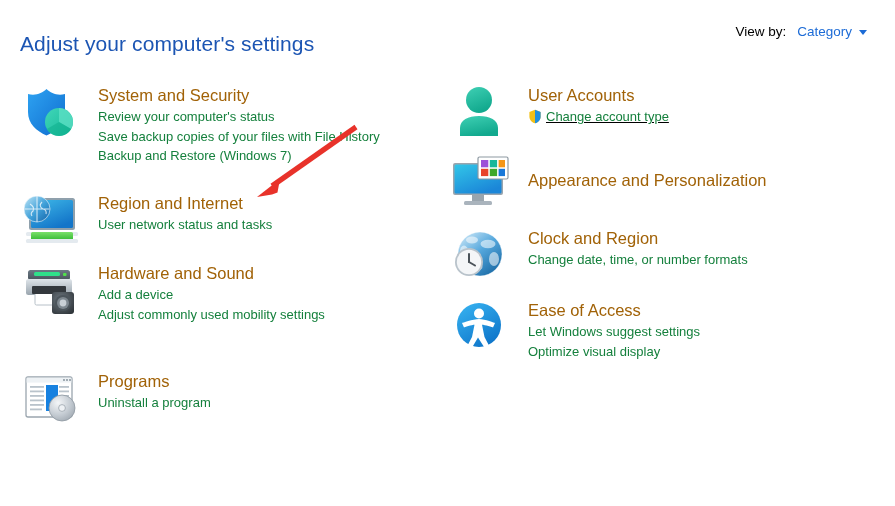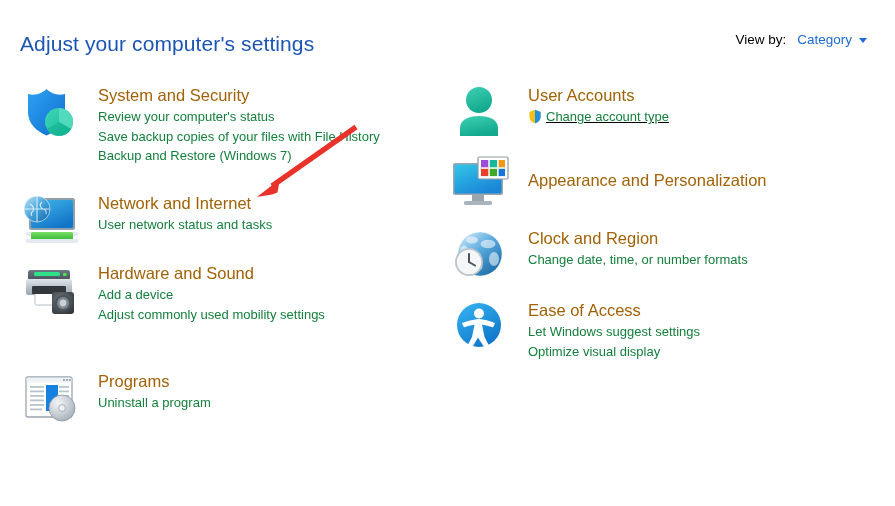--- a/index.html
+++ b/index.html
@@ -22,21 +22,21 @@
     left: 20px;
     top: 32px;
     font-size: 21px;
     color: #1c55b3;
     letter-spacing: 0.1px;
     white-space: nowrap;
   }
   #view-by-group {
     position: absolute;
     right: 28px;
-    top: 32px;
+    top: 24px;
     display: flex;
     align-items: center;
     gap: 11px;
     font-size: 13.5px;
     white-space: nowrap;
   }
   #view-by-value {
     color: #1c6bd6;
     cursor: pointer;
     display: inline-flex;
@@ -173,21 +173,21 @@
         <rect x="13" y="8" width="42" height="28" rx="1.5" fill="url(#scrGrad)"></rect>
         <rect x="8" y="40" width="52" height="4" rx="1.5" fill="#e4eaef"></rect>
         <rect x="13" y="40" width="42" height="9" rx="1.5" fill="url(#barGrad)"></rect>
         <rect x="8" y="47" width="52" height="4" rx="1.5" fill="#e4eaef"></rect>
         <circle cx="19" cy="17" r="13" fill="url(#glbGrad)"></circle>
         <path d="M12 12 q5 3 3 7 q-3 2 -1 5 M24 10 q-4 4 1 7 q4 1 3 5 M19 4 l0 26 M6.5 17 l25 0" stroke="#ffffff" stroke-width="1.1" fill="none" opacity="0.75"></path>
         <circle cx="19" cy="17" r="13" fill="none" stroke="#ffffff" stroke-width="1" opacity="0.55"></circle>
       </svg>
     </div>
     <div class="cat-body">
-      <span class="cat-title">Network and Internet</span>
+      <span class="cat-title">Region and Internet</span>
       <div class="cat-links">
         <span class="cat-link">User network status and tasks</span>
       </div>
     </div>
   </div>
 
   <div class="category" style="height:104px;">
     <div class="cat-icon">
       <svg width="64" height="58" viewBox="0 0 64 58">
         <defs>

